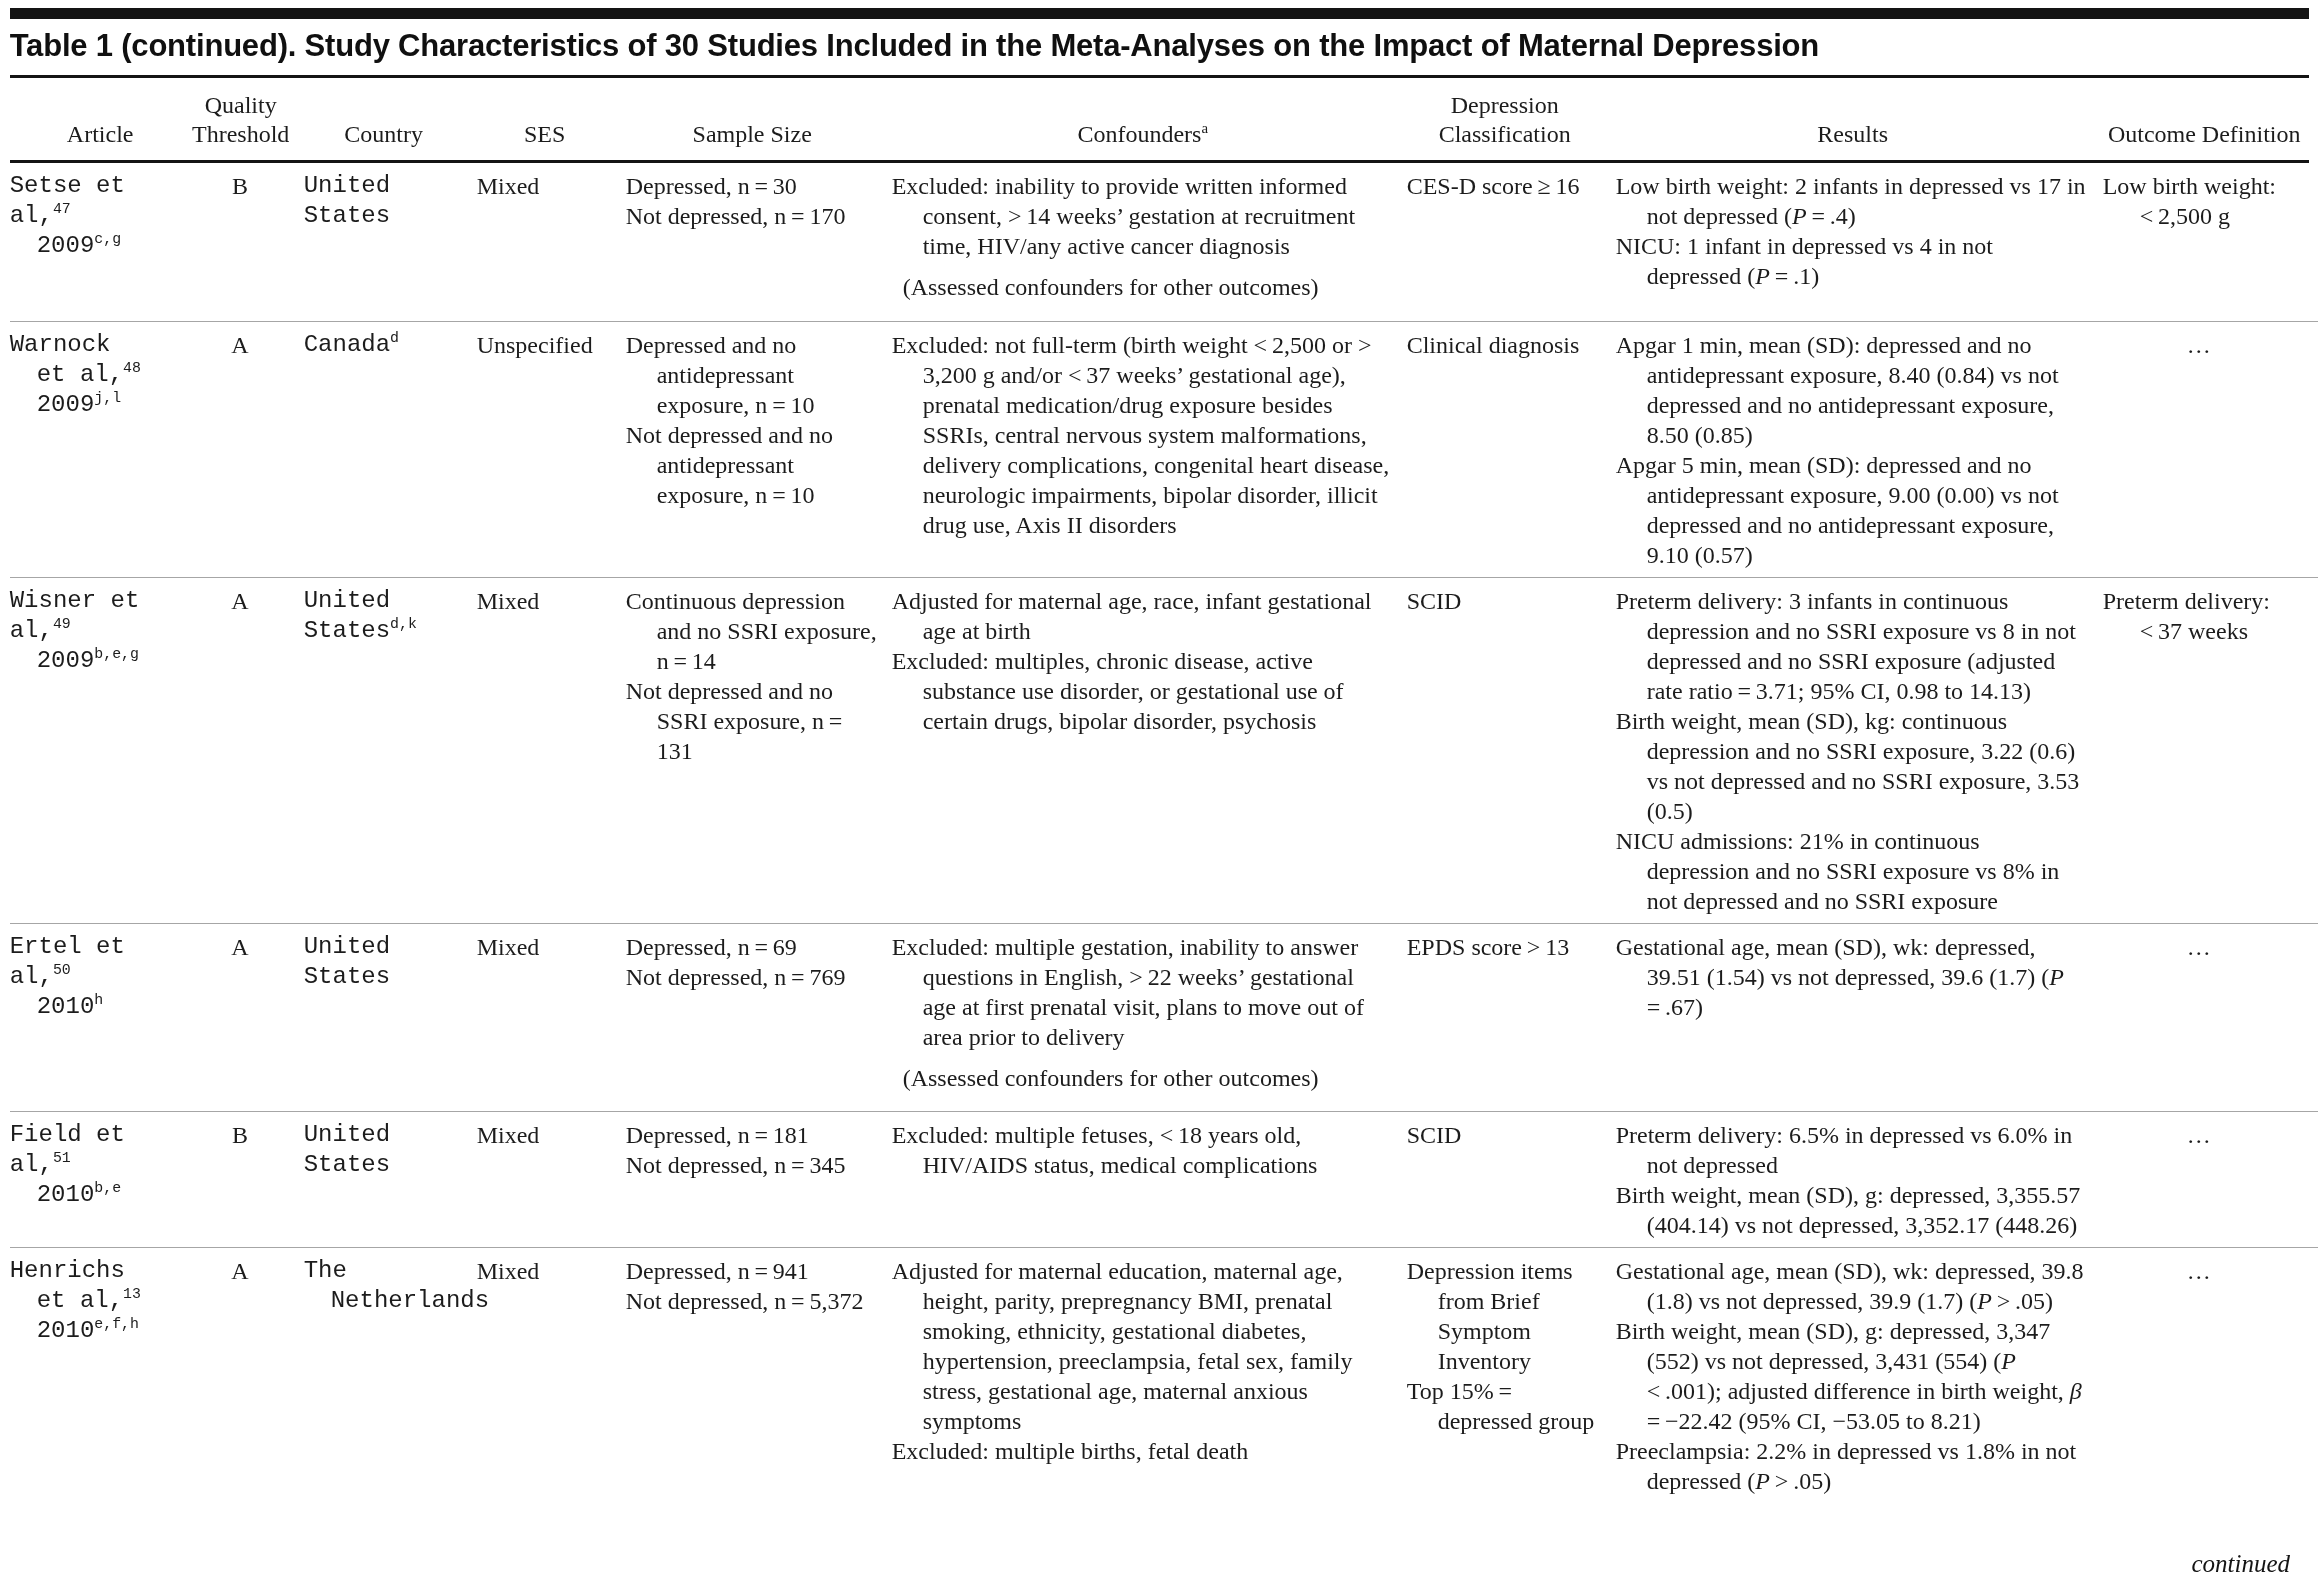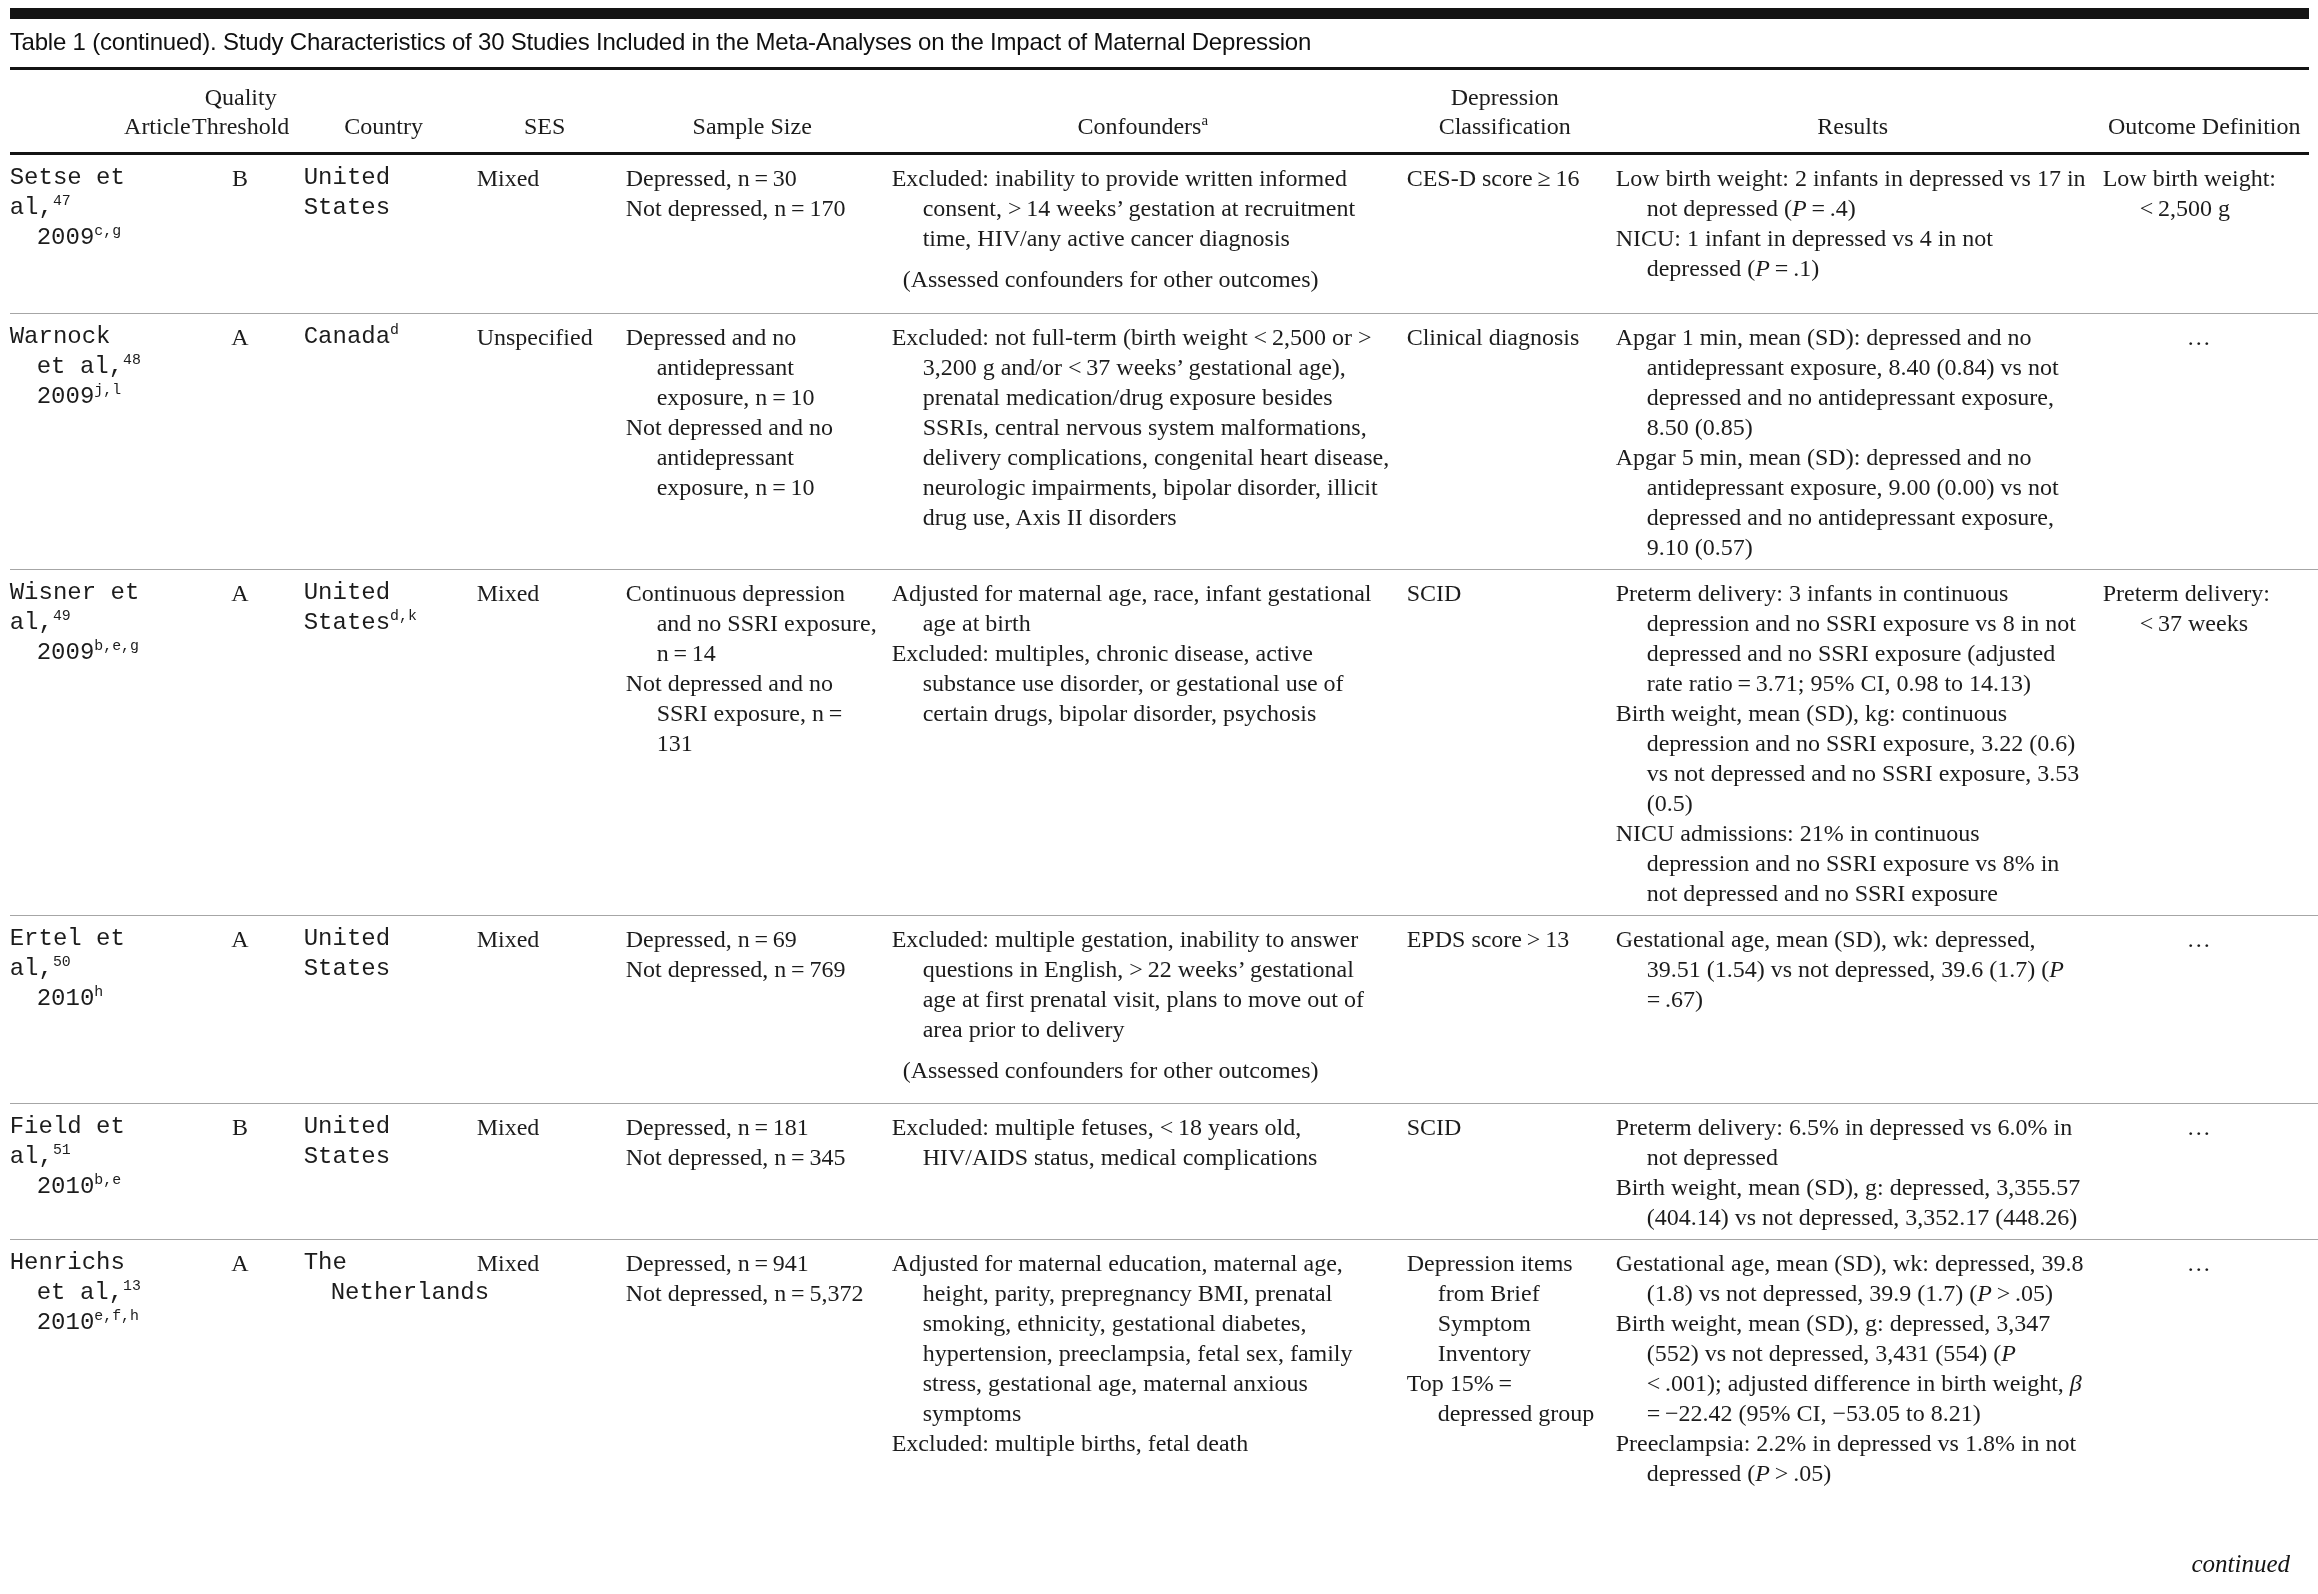--- a/index.html
+++ b/index.html
@@ -3,31 +3,31 @@
 <meta charset="utf-8">
 <style>
   html,body{margin:0;padding:0;background:#ffffff;}
   body{
     width:2319px;height:1594px;position:relative;overflow:hidden;
     font-family:"Liberation Serif",serif;color:#1c1c1c;
   }
   .page{padding:8px 0 0 9.7px;width:2309px;}
   .top-rule{height:10.5px;background:#141414;width:2299px;}
   .title{
-    font-family:"Liberation Sans",sans-serif;font-weight:normal;font-size:24px;
+    font-family:"Liberation Sans",sans-serif;font-weight:bold;font-size:31px;
     letter-spacing:-0.2px;color:#101010;margin:9.7px 0 11.3px 0;
   }
   .title-rule{height:2.4px;background:#141414;width:2299px;}
   .grid{
     display:grid;
     grid-template-columns:181px 113px 173px 149px 266px 515px 209px 487px 216px;
   }
   .thead{align-items:end;padding:13px 0 11.3px 0;font-size:24px;line-height:29px;}
   .hcell{text-align:center;padding-right:13px;white-space:pre-line;}
-  .hcell.left{text-align:right;padding-right:0;}
+  .hcell.left{text-align:center;padding-right:0;}
   .head-rule{height:3.2px;background:#141414;width:2299px;}
   .row{padding:8px 0 7.2px 0;border-bottom:1.6px solid #a6a6a6;font-size:24px;line-height:30px;}
   .row.last{border-bottom:none;}
   .cell{padding-right:14.5px;}
   .cell.qt{text-align:center;}
   .cell.outcome.center-dots{text-align:center;padding-right:24px;}
   p.hang{margin:0;padding-left:31px;text-indent:-31px;}
   p.flush{margin:11px;padding-left:0;text-indent:0;}
   .line{display:block;font-family:Liberation Mono, monospace;}
   .line.ind{padding-left:27px;}

